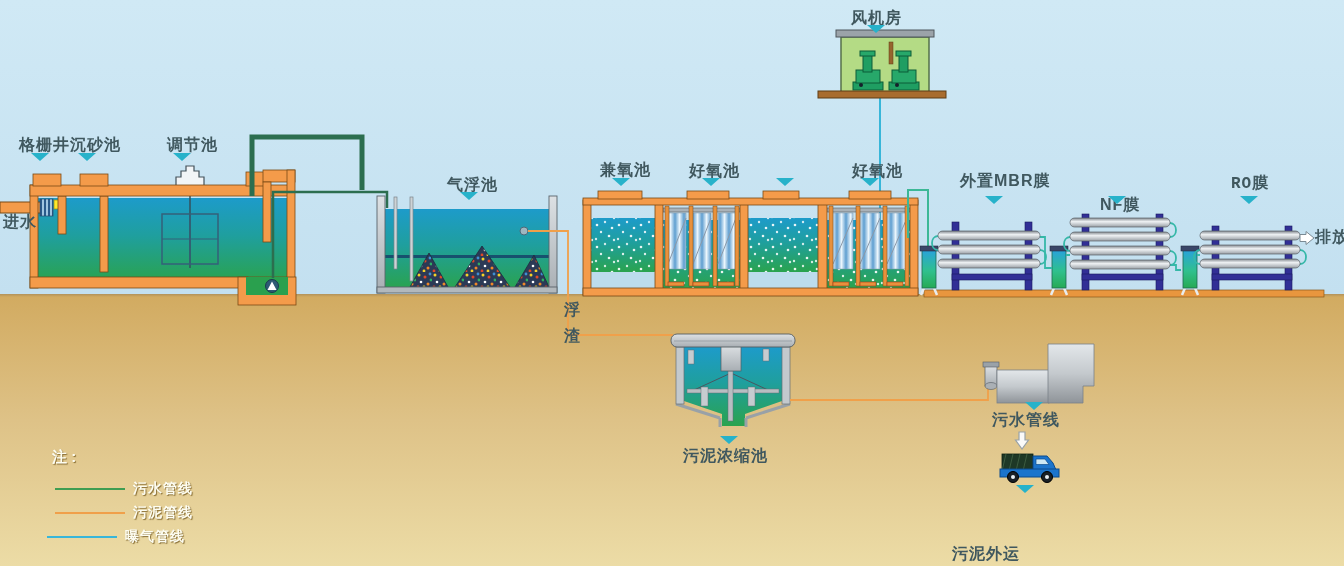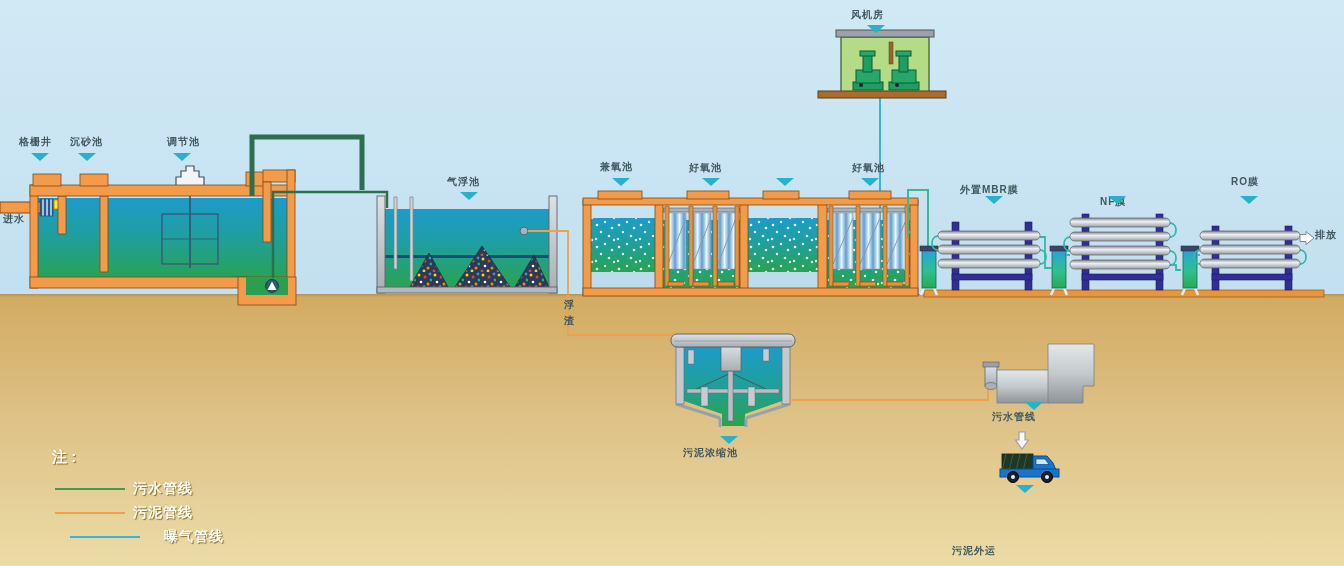--- a/index.html
+++ b/index.html
@@ -2,21 +2,21 @@
 <html><head>
 <meta charset="utf-8">
 <style>
   html,body{margin:0;padding:0;}
   .scene{
     position:relative;width:1344px;height:566px;overflow:hidden;
     font-family:"Liberation Sans","DejaVu Sans",sans-serif;
     background:linear-gradient(#d0e9f5 0,#c3e0f0 294px,#b2925a 294px,#d2ab61 297px,#dec287 420px,#ecdca6 566px);
   }
   .lbl{
-    position:absolute;font-size:10px;font-weight:600;color:#40585f;
+    position:absolute;font-size:16px;font-weight:600;color:#40585f;
     letter-spacing:1px;white-space:nowrap;line-height:1.1;
   }
   .lbl.vert{white-space:normal;width:16px;line-height:1.6;letter-spacing:0;margin-left:19px;}
   .tri{
     position:absolute;width:0;height:0;
     border-left:9px solid transparent;border-right:9px solid transparent;
     border-top:8px solid #27b2ca;
   }
   .legend{position:absolute;left:52px;top:448px;}
   .legend .title{font-size:15px;font-weight:700;color:#fdfdf2;text-shadow:1px 1px 1px rgba(110,82,25,.8);}
@@ -320,23 +320,23 @@
 <div class="lbl" style="left:3px;top:213px;font-family:Liberation Serif, serif;">进水</div>
 <div class="lbl" style="left:19px;top:136px;">格栅井</div>
 <div class="lbl" style="left:70px;top:136px;">沉砂池</div>
 <div class="lbl" style="left:167px;top:136px;">调节池</div>
 <div class="lbl" style="left:447px;top:176px;">气浮池</div>
 <div class="lbl vert" style="left:545px;top:297px;">浮渣</div>
 <div class="lbl" style="left:600px;top:161px;">兼氧池</div>
 <div class="lbl" style="left:689px;top:162px;">好氧池</div>
 <div class="lbl" style="left:852px;top:162px;">好氧池</div>
 <div class="lbl" style="left:851px;top:9px;">风机房</div>
-<div class="lbl" style="left:960px;top:184px;">外置MBR膜</div>
+<div class="lbl" style="left:960px;top:172px;">外置MBR膜</div>
 <div class="lbl" style="left:1100px;top:176px;margin-top:20px;">NF膜</div>
-<div class="lbl" style="left:1231px;top:176px;">RO膜</div>
+<div class="lbl" style="left:1231px;top:176px;font-family:Liberation Mono, monospace;">RO膜</div>
 <div class="lbl" style="left:1315px;top:230px;font-family:Liberation Mono, monospace;">排放</div>
 <div class="lbl" style="left:683px;top:447px;">污泥浓缩池</div>
 <div class="lbl" style="left:992px;top:411px;">污水管线</div>
 <div class="lbl" style="left:952px;top:497px;margin-top:48px;">污泥外运</div>
 
 <div class="tri" style="left:31px;top:153px;"></div>
 <div class="tri" style="left:78px;top:153px;"></div>
 <div class="tri" style="left:173px;top:153px;"></div>
 <div class="tri" style="left:460px;top:192px;"></div>
 <div class="tri" style="left:612px;top:178px;"></div>
@@ -355,18 +355,18 @@
   <div class="title">注 :</div>
 </div>
 <div class="legrow" style="left:55px;top:480px;">
   <span class="line line-sewage"></span>
   <span class="ltext">污水管线</span>
 </div>
 <div class="legrow" style="left:55px;top:504px;align-items:center;">
   <span class="line line-sludge"></span>
   <span class="ltext">污泥管线</span>
 </div>
-<div class="legrow" style="left:70px;top:528px;gap:16px;">
+<div class="legrow" style="left:47px;top:528px;">
   <span class="line line-air"></span>
   <span class="ltext">曝气管线</span>
 </div>
 
 </div>
 
 </body></html>

